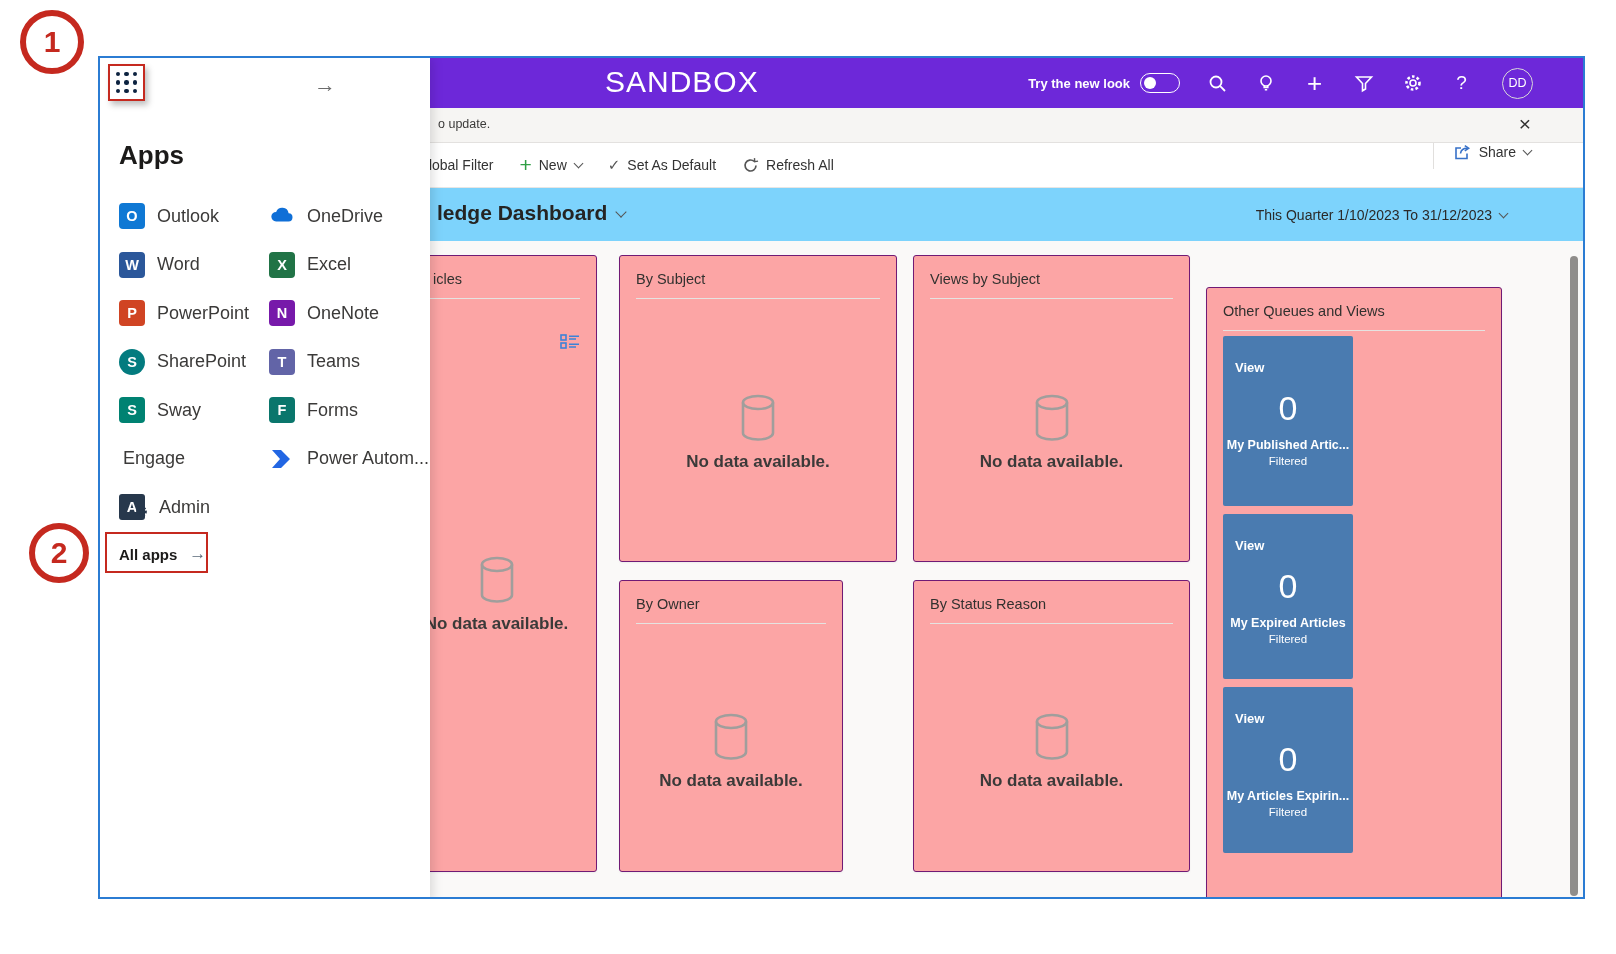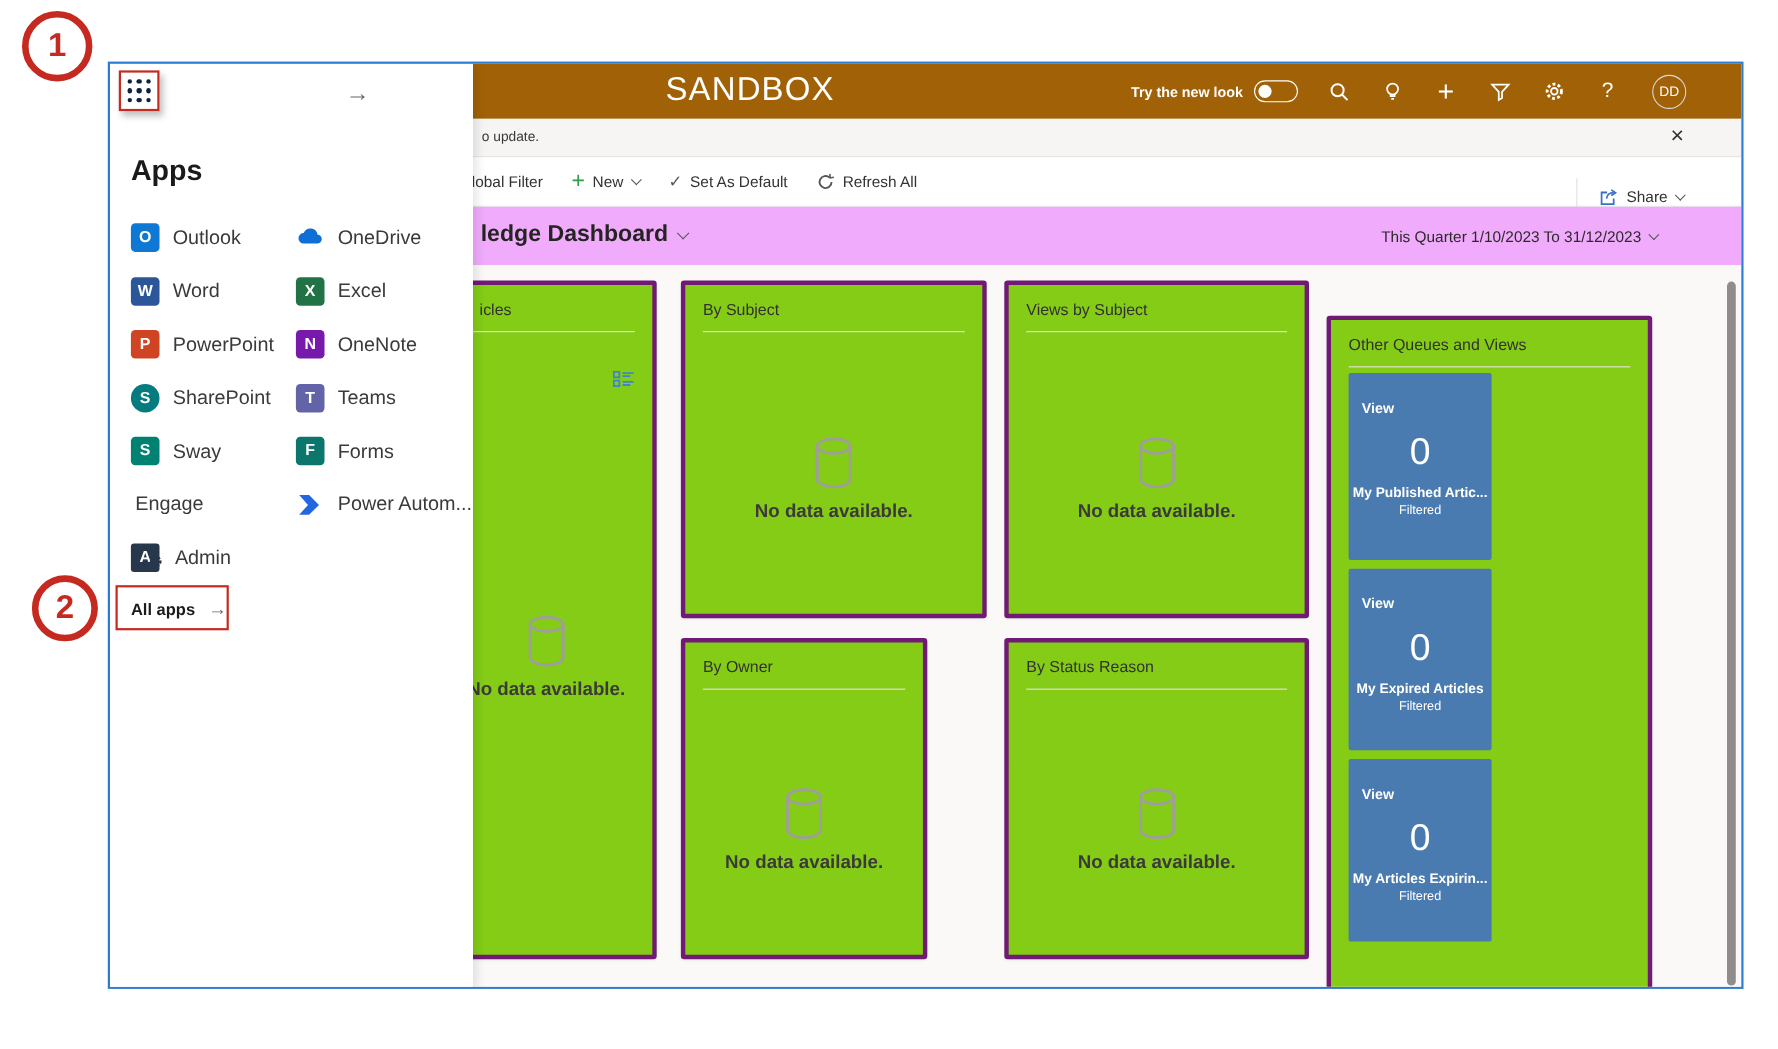--- a/index.html
+++ b/index.html
@@ -4,21 +4,21 @@
 <style>
   * { margin:0; padding:0; box-sizing:border-box; }
   html,body { width:1616px; height:954px; background:#ffffff; overflow:hidden;
               font-family:"Liberation Sans","DejaVu Sans",sans-serif; position:relative; }
 
   
   .window { position:absolute; left:98px; top:56px; width:1487px; height:843px;
             border:2px solid #2b7cd3; background:#faf9f8; overflow:hidden; }
 
   
-  .navbar { position:absolute; left:0; top:0; width:100%; height:50px; background:#a16207; color:#fff; }
+  .navbar { position:absolute; left:0; top:0; width:100%; height:50px; background:#6d28d9; color:#fff; }
   .brand { position:absolute; left:505px; top:7px; font-size:30px; font-weight:300; letter-spacing:1px; color:#fff; }
   .nav-right { position:absolute; right:50px; top:0; height:50px; display:flex; align-items:center; }
   .try-look { font-size:13px; font-weight:700; color:#fff; margin-right:10px; }
   .toggle { width:40px; height:20px; border:1.5px solid #fff; border-radius:10px; position:relative; cursor:pointer; }
   .toggle .knob { width:12px; height:12px; background:#fff; border-radius:50%; position:absolute; left:3px; top:2.5px; }
   .nav-slot { width:49px; text-align:center; display:flex; justify-content:center; align-items:center; cursor:pointer; }
   .nav-plus { font-size:26px; font-weight:300; color:#fff; line-height:20px; }
   .nav-q { font-size:19px; color:#fff; }
   .avatar { width:31px; height:31px; border:1.5px solid #d8d8d8; border-radius:50%; display:flex;
             align-items:center; justify-content:center; font-size:12.5px; font-weight:400; color:#fff; margin-left:16px; }
@@ -31,34 +31,34 @@
 
   
   .toolbar { position:absolute; left:0; top:85px; width:100%; height:45px; background:#ffffff;
              border-bottom:1px solid #e8e6e4; display:flex; align-items:center; padding-left:318px; }
   .tb-item { display:flex; align-items:center; margin-right:26px; font-size:14px; color:#333; cursor:pointer; white-space:nowrap; }
   .tb-plus { color:#2f9e44; font-size:21px; font-weight:300; margin-right:7px; line-height:14px; }
   .tb-check { color:#555; font-size:15px; margin-right:7px; }
   .tb-refresh { margin-right:7px; display:flex; }
   .chev { display:inline-block; width:7px; height:7px; border-right:1.5px solid #555; border-bottom:1.5px solid #555;
           transform:rotate(45deg); margin-left:8px; margin-top:-4px; }
-  .tb-right { position:absolute; right:52px; top:0; height:45px; display:flex; align-items:flex-end; }
+  .tb-right { position:absolute; right:52px; top:0; height:45px; display:flex; align-items:flex-start; }
   .tb-divider { width:1px; height:26px; background:#e1dfdd; margin-right:18px; }
   .share-ic { margin-right:7px; display:flex; }
 
   
-  .title-row { position:absolute; left:0; top:130px; width:100%; height:53px; background:#f0abfc; }
+  .title-row { position:absolute; left:0; top:130px; width:100%; height:53px; background:#7dd3fc; }
   .dash-title { position:absolute; left:337px; top:13px; font-size:21px; font-weight:600; color:#252423;
                 display:flex; align-items:center; cursor:pointer; }
   .dash-title .chev { width:8px; height:8px; margin-left:10px; margin-top:-2px; }
   .date-range { position:absolute; right:76px; top:19px; font-size:14px; color:#2b2a29; display:flex; align-items:center; cursor:pointer; }
 
   
   .content { position:absolute; left:0; top:183px; width:100%; height:660px; background:#faf9f8; }
-  .card { position:absolute; background:#84cc16; border:4px solid #701a75; border-radius:3px;
+  .card { position:absolute; background:#fca5a5; border:1px solid #701a75; border-radius:3px;
           box-shadow:0 1px 2px rgba(0,0,0,.05); overflow:hidden; }
   .card-head { padding:15px 16px 11px 16px; font-size:14.5px; color:#32312f; }
   .card-sep { border-top:1px solid #e5e3e1; margin:0 16px; }
   .empty { position:absolute; left:0; right:0; display:flex; flex-direction:column; align-items:center; }
   .empty-text { margin-top:10px; font-size:17px; font-weight:600; color:#3b3a39; }
 
   .c-articles { left:296px; top:14px; width:201px; height:617px; }
   .c-articles .card-head { padding-left:36px; }
   .view-sel { position:absolute; right:16px; top:78px; cursor:pointer; }
   .c-bysubject { left:519px; top:14px; width:278px; height:307px; }

